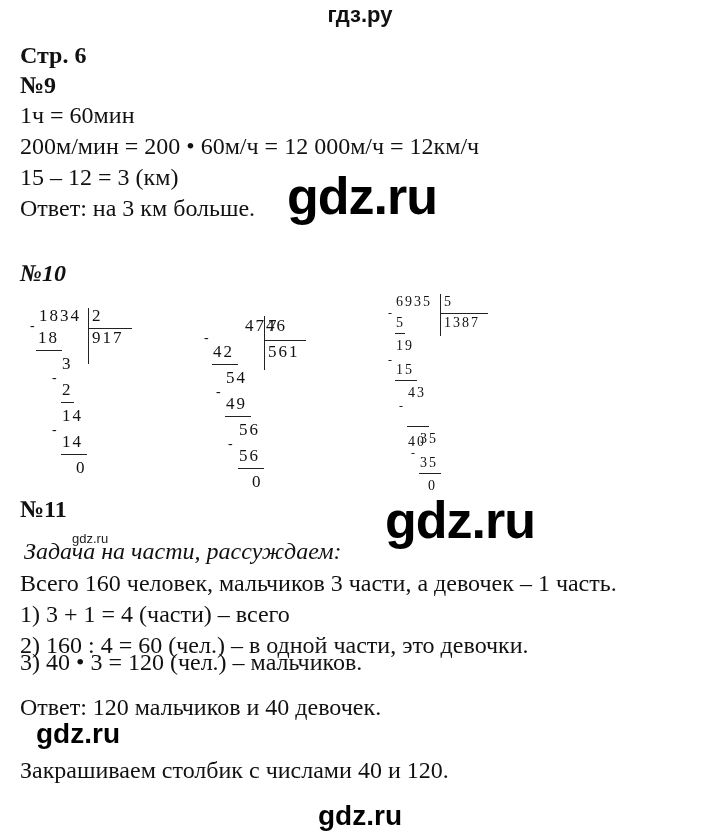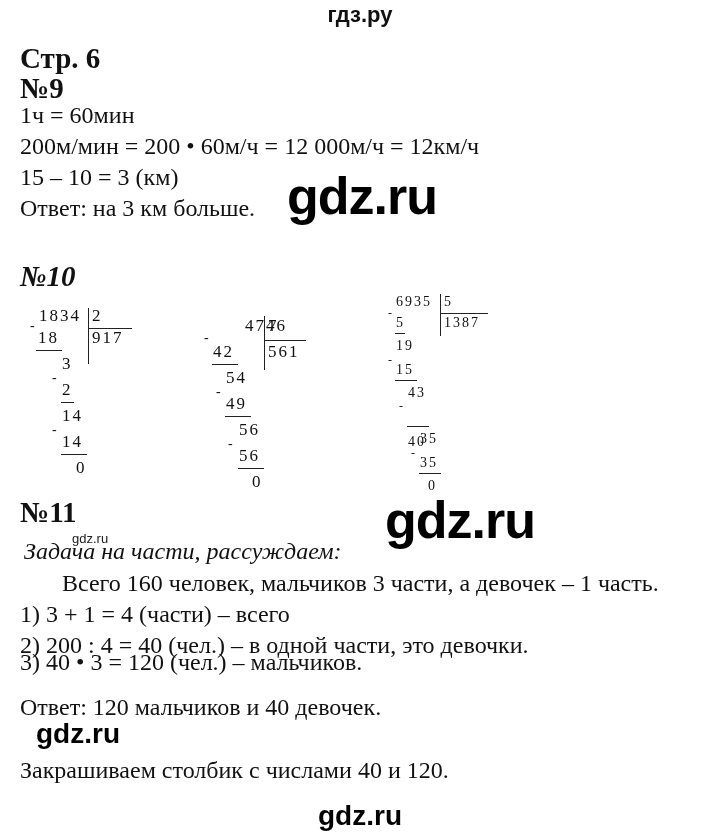--- a/index.html
+++ b/index.html
@@ -1,21 +1,21 @@
 <!DOCTYPE html>
 <html><head>
 <meta charset="utf-8">
 <style>
   html, body { margin: 0; padding: 0; background: #ffffff; }
   body { width: 720px; height: 839px; position: relative; overflow: hidden;
          font-family: "Liberation Serif", serif; color: #111; }
   .abs { position: absolute; white-space: nowrap; }
   .site-header { top: 2px; left: 0; width: 720px; text-align: center;
                  font-family: "Liberation Sans", sans-serif; font-weight: bold; font-size: 22px; color: #111; }
-  .h { font-weight: bold; font-size: 29px; }
+  .h { font-weight: bold; font-size: 24px; }
   .line { font-size: 24px; }
   .wm-big { font-family: "Liberation Sans", sans-serif; font-weight: bold; font-size: 52px; color: #000; letter-spacing: -1px; }
   .wm-mid { font-family: "Liberation Sans", sans-serif; font-weight: bold; font-size: 28px; color: #000; }
   .wm-small { font-family: "Liberation Sans", sans-serif; font-size: 13px; color: #222; }
   .ital { font-style: italic; }
   .div { position: absolute; font-family: "Liberation Serif", serif; font-size: 17px; }
   .div .r { position: absolute; white-space: pre; letter-spacing: 2px; }
   .div .u { position: absolute; border-top: 1px solid #222; height: 0; }
   .div .v { position: absolute; border-left: 1px solid #222; width: 0; }
   .div .m { position: absolute; font-size: 14px; }
@@ -23,21 +23,21 @@
 </head>
 <body>
 
 <div class="abs site-header">гдз.ру</div>
 
 <div class="abs h" style="left:20px; top:42px;">Стр. 6</div>
 
 <div class="abs h" style="left:20px; top:72px;">№9</div>
 <div class="abs line" style="left:20px; top:102px;">1ч = 60мин</div>
 <div class="abs line" style="left:20px; top:133px;">200м/мин = 200 • 60м/ч = 12 000м/ч = 12км/ч</div>
-<div class="abs line" style="left:20px; top:164px;">15 – 10 = 3 (км)</div>
+<div class="abs line" style="left:20px; top:164px;">15 – 12 = 3 (км)</div>
 <div class="abs line" style="left:20px; top:195px;">Ответ: на 3 км больше.</div>
 <div class="abs wm-big" style="left:287px; top:166px;">gdz.ru</div>
 
 <div class="abs h" style="left:20px; top:260px;font-style:italic;">№10</div>
 
 <div class="div" style="left:28px; top:306px; width:120px; height:190px;">
   <span class="r" style="left:11px; top:0px;font-family:Liberation Serif, serif;">1834</span>
   <span class="v" style="left:60px; top:2px; height:56px;"></span>
   <span class="r" style="left:64px; top:0px;">2</span>
   <span class="u" style="left:60px; top:22px; width:44px;"></span>
@@ -97,21 +97,21 @@
   <span class="m" style="left:26px; top:156px; font-size:12px;">-</span>
   <span class="r" style="left:35px; top:165px;">35</span>
   <span class="u" style="left:34px; top:183px; width:22px;"></span>
   <span class="r" style="left:43px; top:188px;">0</span>
 </div>
 
 <div class="abs h" style="left:20px; top:496px;">№11</div>
 <div class="abs wm-big" style="left:385px; top:490px;">gdz.ru</div>
 <div class="abs wm-small" style="left:72px; top:531px;">gdz.ru</div>
 <div class="abs line ital" style="left:24px; top:538px;">Задача на части, рассуждаем:</div>
-<div class="abs line" style="left:20px; top:570px;margin-left:42px;">Всего 160 человек, мальчиков 3 части, а девочек – 1 часть.</div>
+<div class="abs line" style="left:20px; top:570px;">Всего 160 человек, мальчиков 3 части, а девочек – 1 часть.</div>
 <div class="abs line" style="left:20px; top:601px;">1) 3 + 1 = 4 (части) – всего</div>
-<div class="abs line" style="left:20px; top:632px;">2) 200 : 4 = 40 (чел.) – в одной части, это девочки.</div>
+<div class="abs line" style="left:20px; top:632px;">2) 160 : 4 = 60 (чел.) – в одной части, это девочки.</div>
 <div class="abs line" style="left:20px; top:649px;">3) 40 • 3 = 120 (чел.) – мальчиков.</div>
 <div class="abs line" style="left:20px; top:694px;">Ответ: 120 мальчиков и 40 девочек.</div>
 <div class="abs wm-mid" style="left:36px; top:718px;">gdz.ru</div>
 <div class="abs line" style="left:20px; top:757px;">Закрашиваем столбик с числами 40 и 120.</div>
 
 <div class="abs wm-mid" style="left:0; width:720px; text-align:center; top:800px;">gdz.ru</div>
 
 </body></html>

